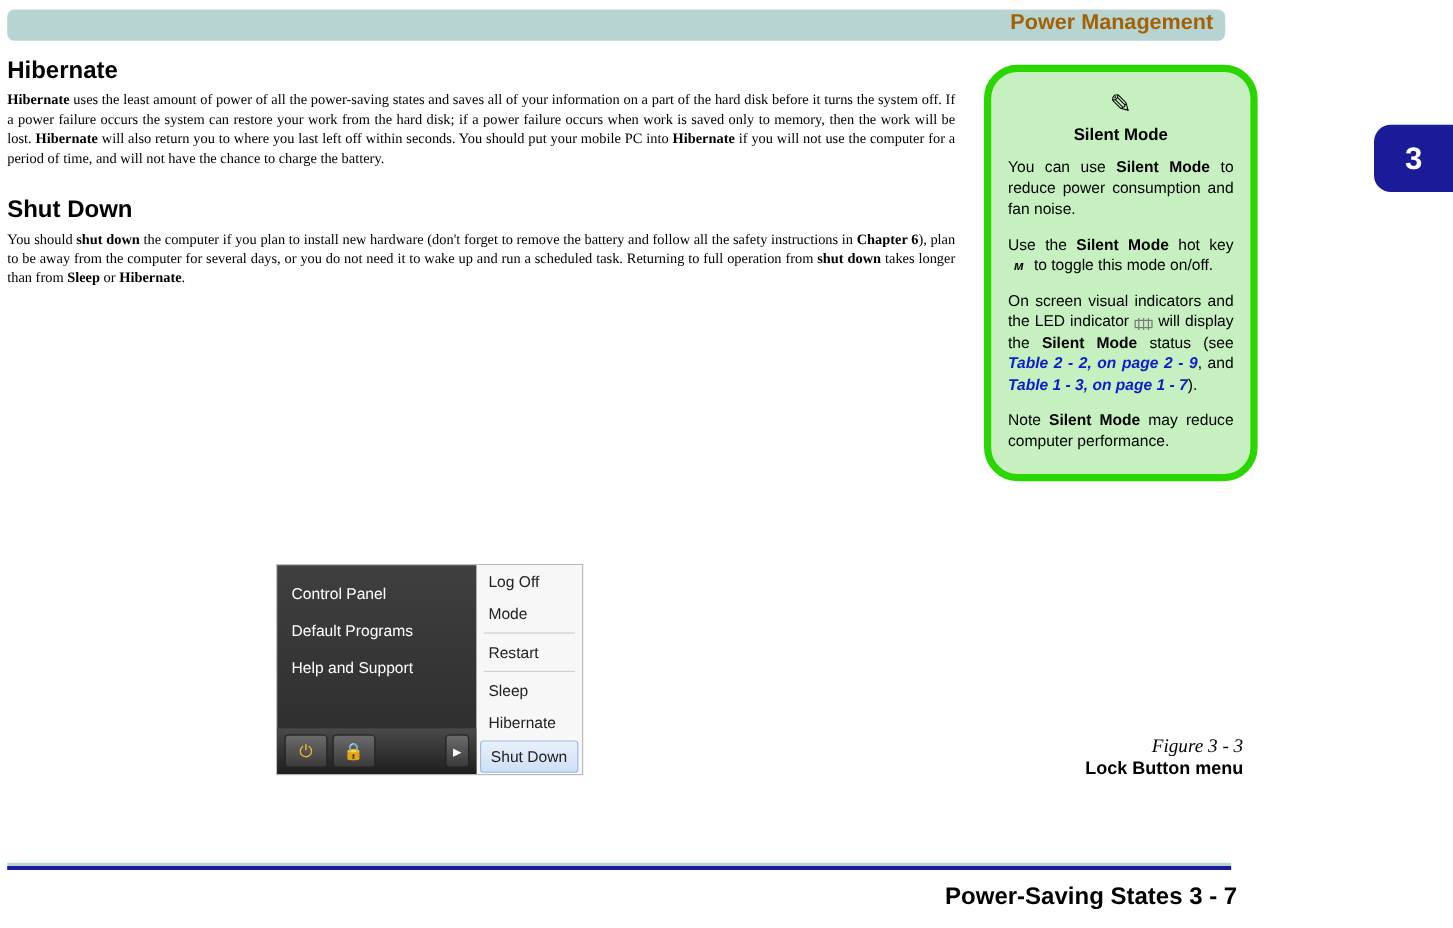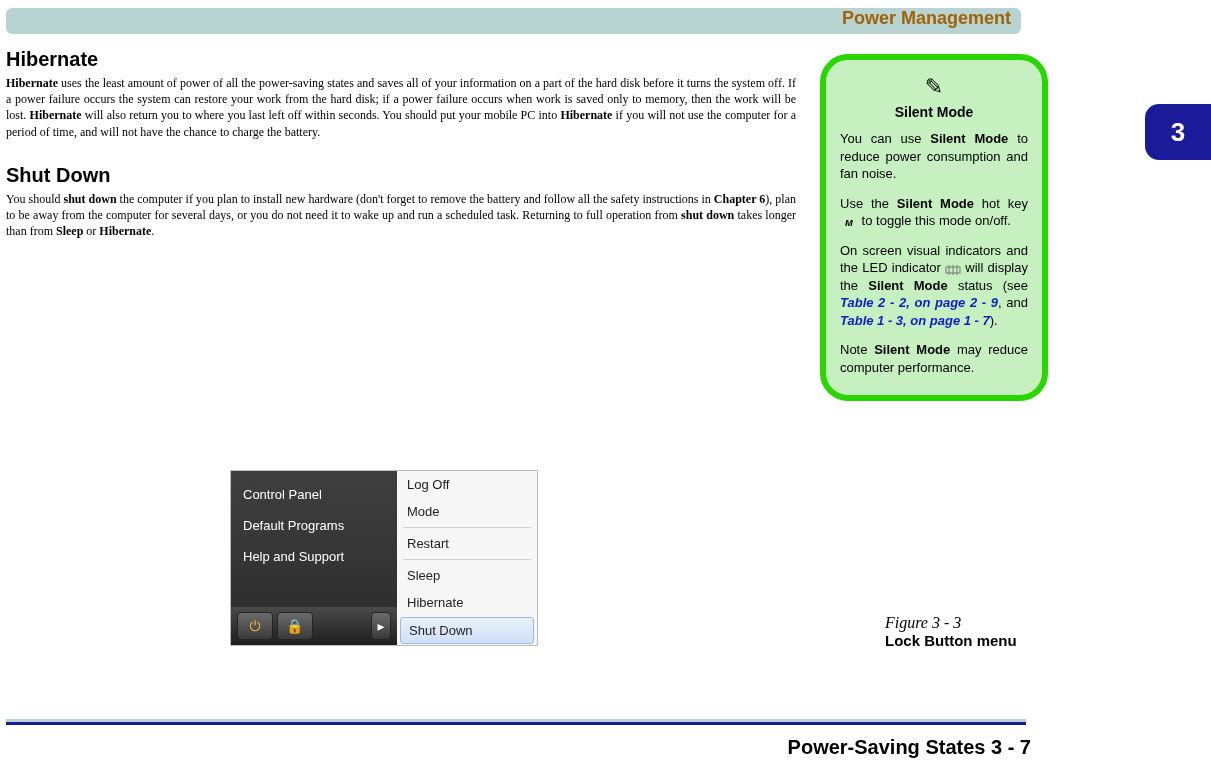--- a/index.html
+++ b/index.html
@@ -112,21 +112,21 @@
   }
   .figure-area {
     position: absolute;
     left: 230px;
     top: 470px;
   }
   .vista-menu {
     display: flex;
     background: #fff;
     border: 1px solid #bbb;
-    width: 308px;
+    width: 256px;
     font-family: 'Segoe UI', Arial, sans-serif;
   }
   .vista-left {
     background: linear-gradient(to bottom, #3f3f3f, #2b2b2b);
     width: 166px;
     color: #fff;
     font-size: 13px;
     padding-top: 8px;
     position: relative;
   }
@@ -175,24 +175,24 @@
   }
   .vista-right-item.selected {
     background: linear-gradient(to bottom, #e8f0fb, #cfe0f7);
     border: 1px solid #9cb9e2;
     border-radius: 3px;
     margin: 1px 3px;
     padding: 5px 8px;
   }
   .figure-caption {
     position: absolute;
-    left: 885px;
+    left: 846px;
     top: 614px;
     width: 190px;
-    text-align: left;
+    text-align: right;
     font-size: 16px;
   }
   .figure-caption .fig-num { font-style: italic; font-family: Georgia, serif; }
   .figure-caption .fig-title { font-family: Arial, sans-serif; font-weight: bold; font-size: 15px; display: block; }
   .footer-rule {
     position: absolute;
     left: 6px;
     width: 1020px;
     bottom: 48px;
     height: 6px;

